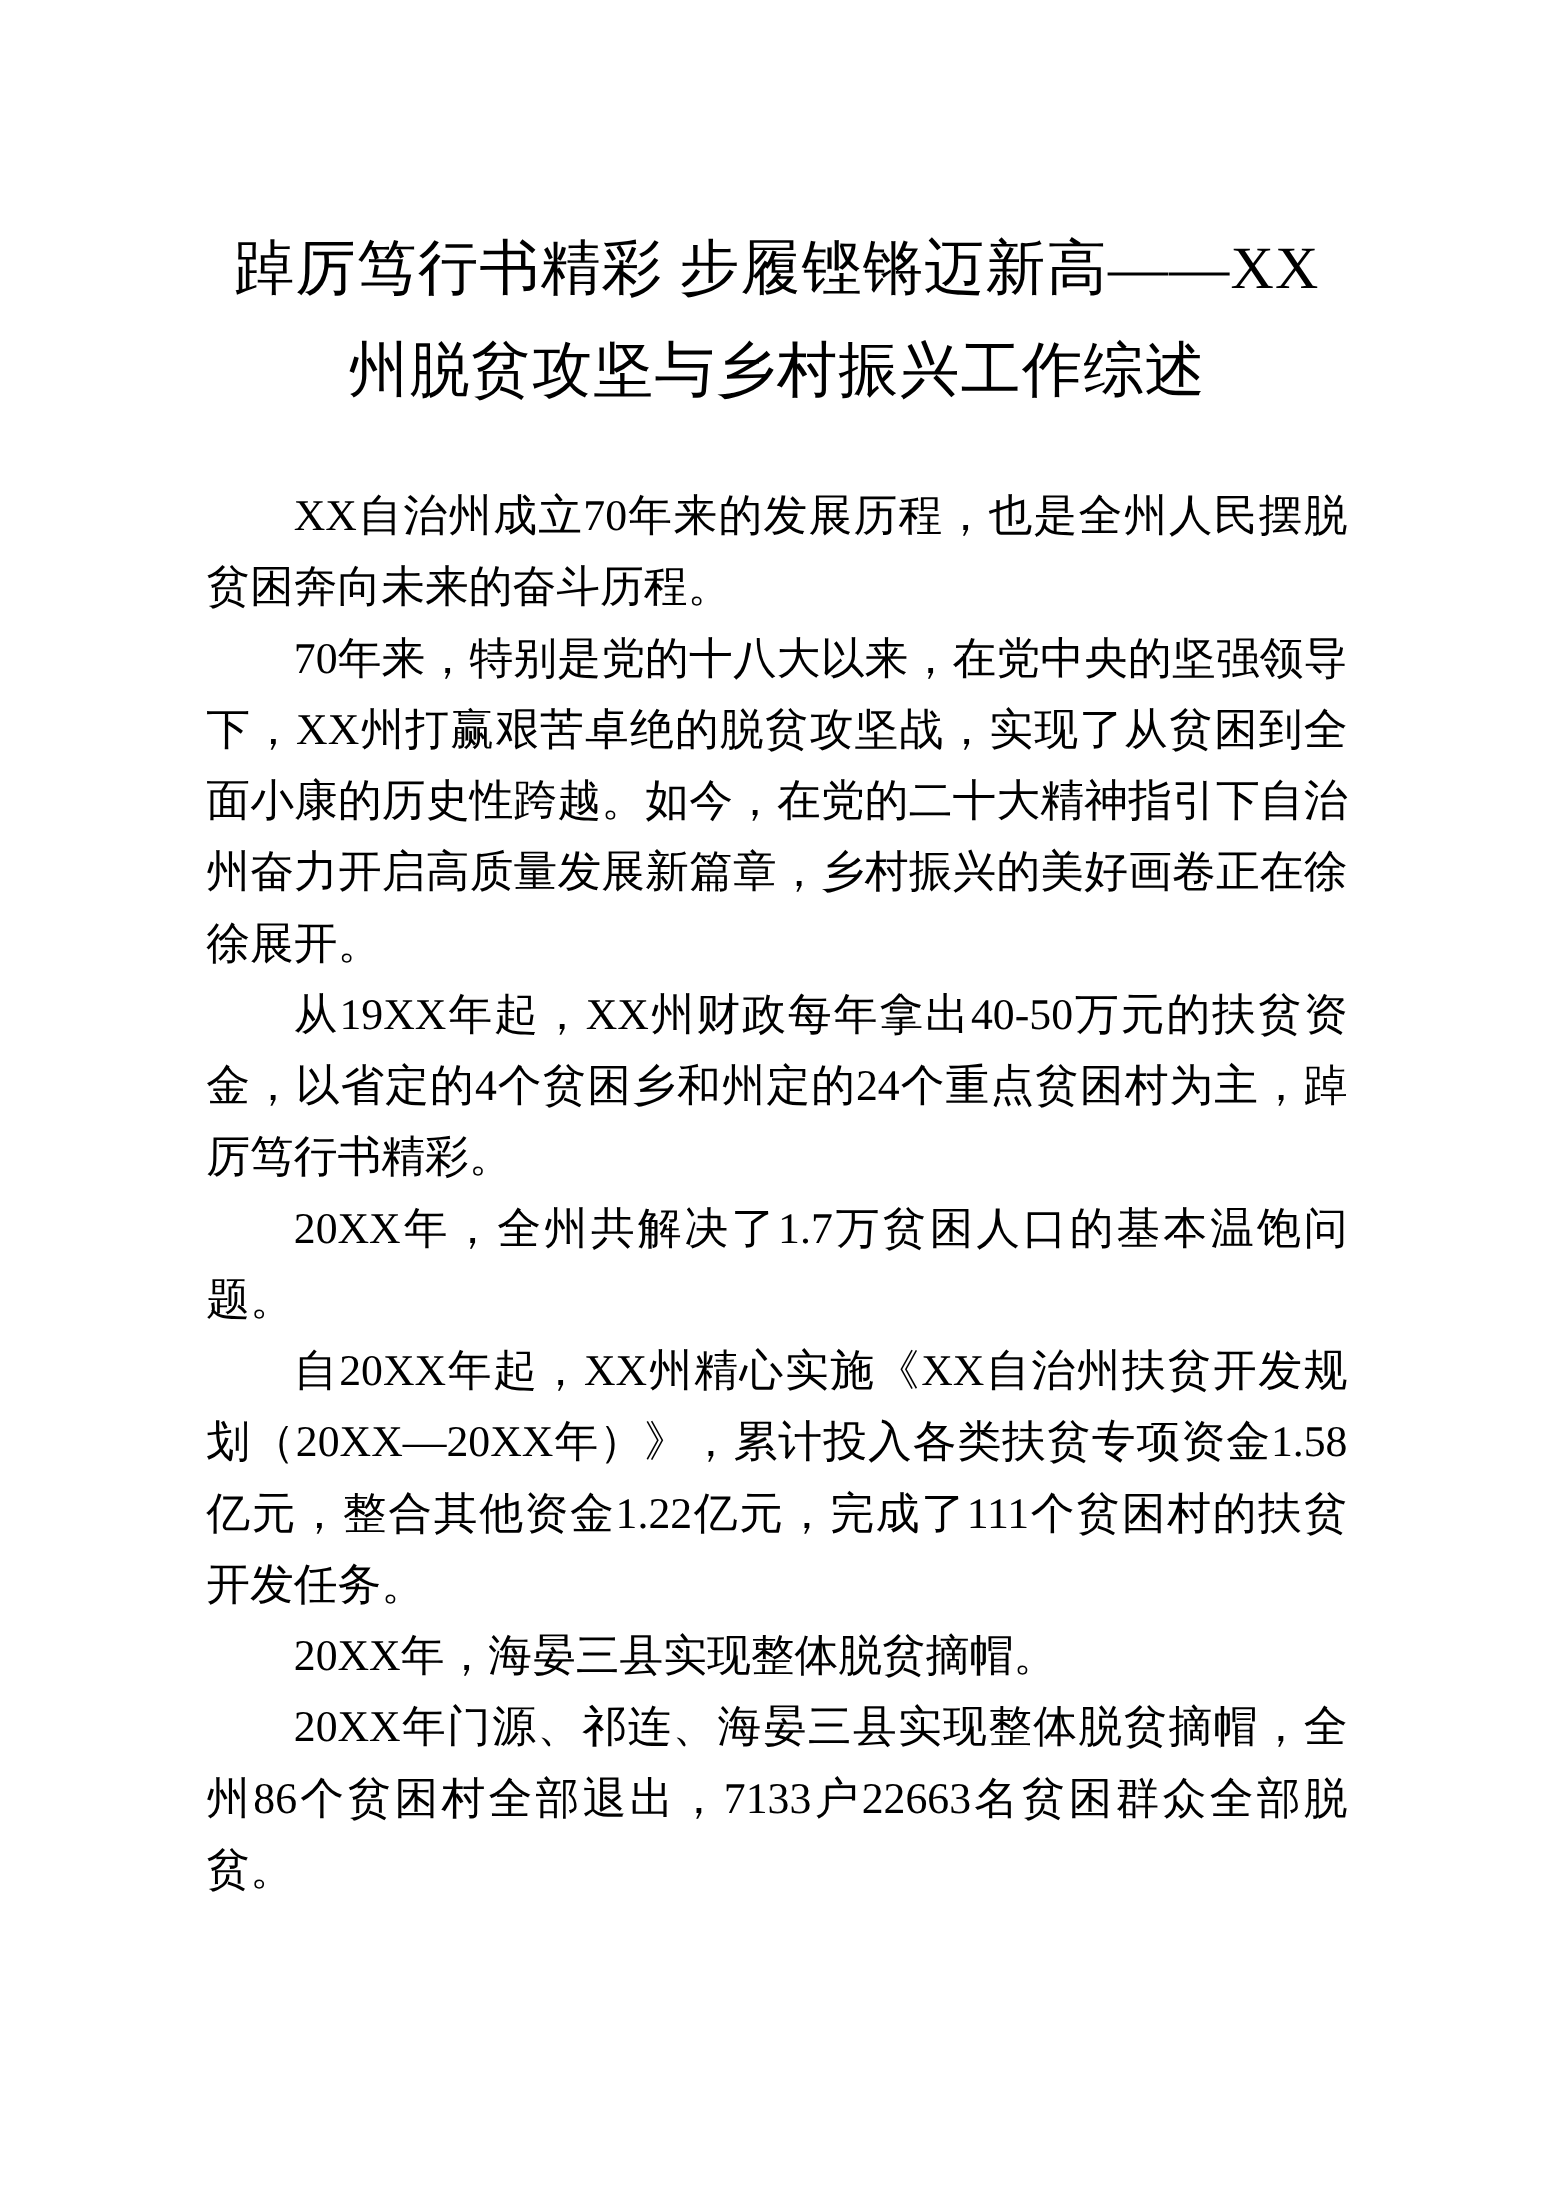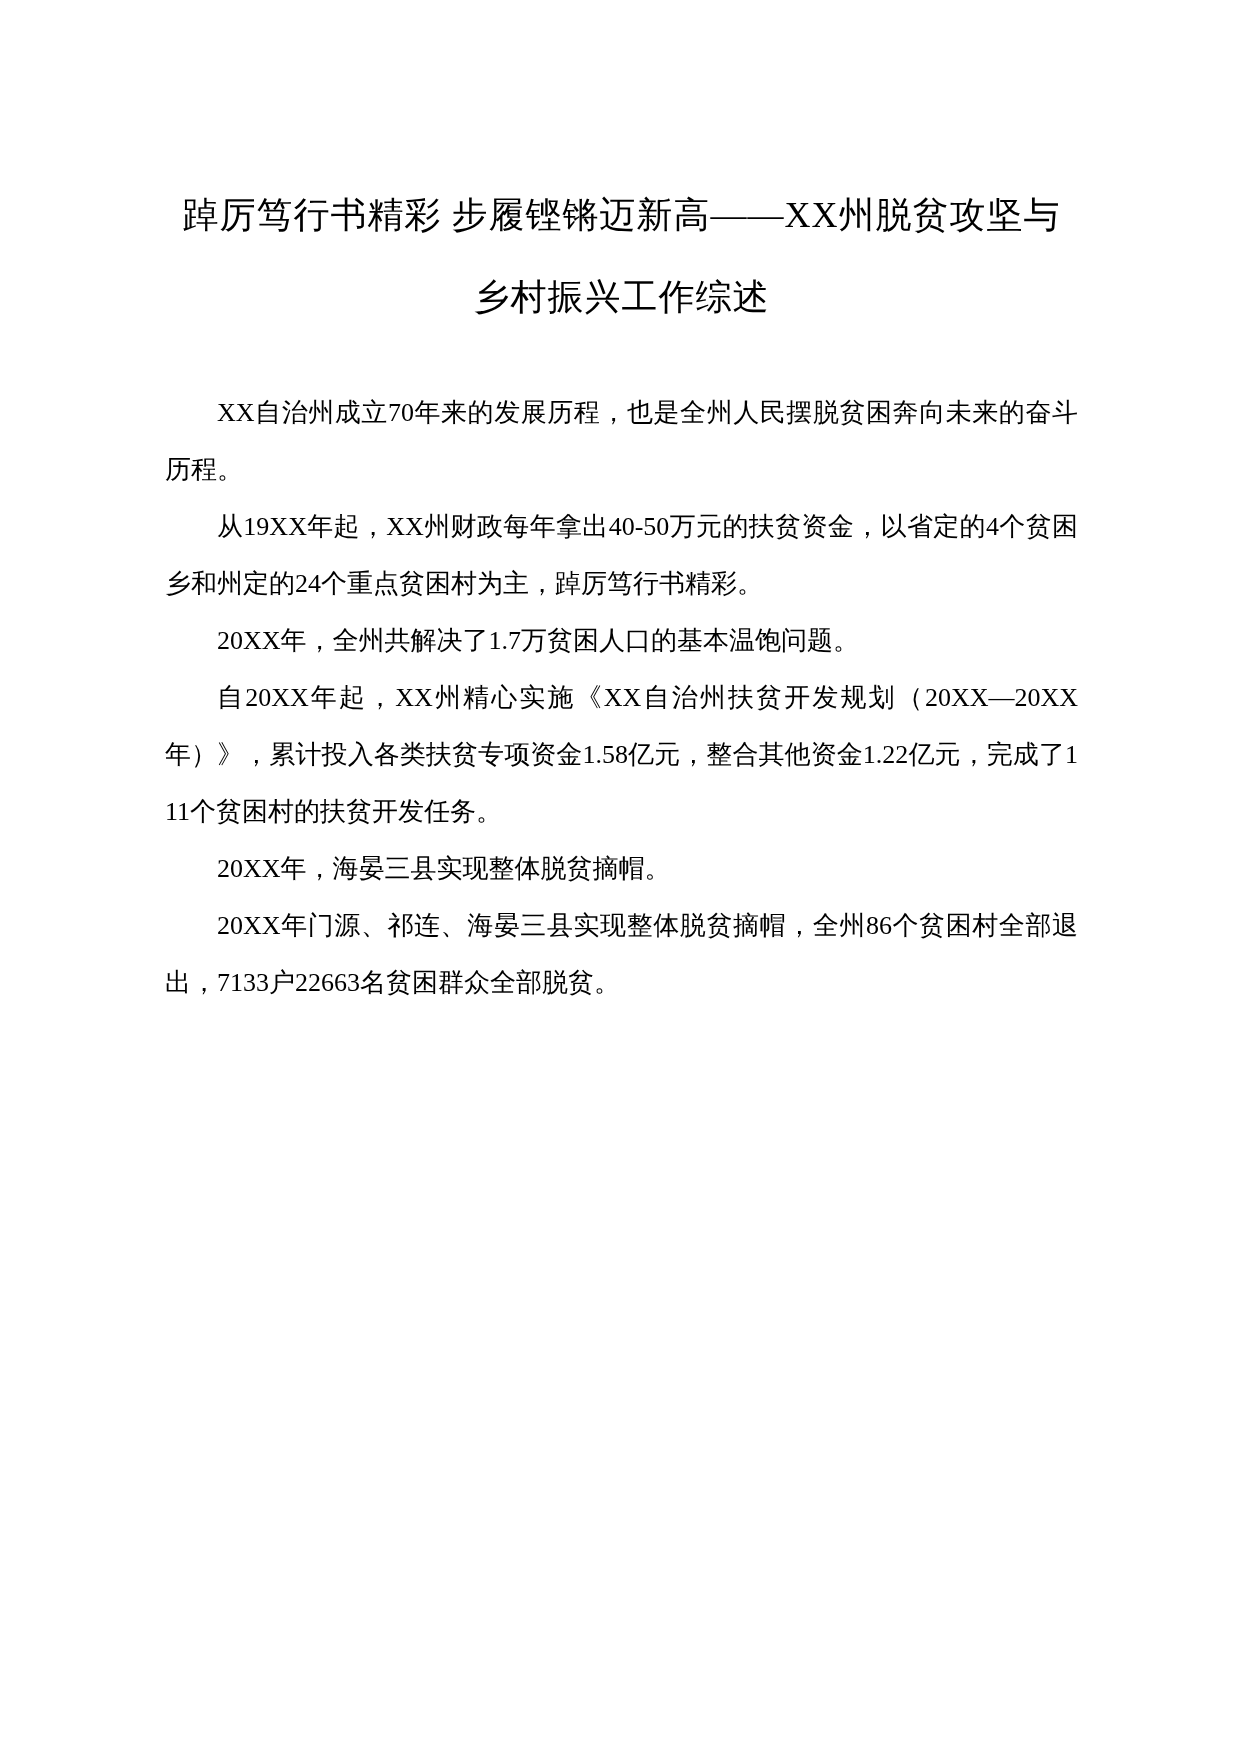--- a/index.html
+++ b/index.html
@@ -15,42 +15,43 @@
     overflow: hidden;
   }
   .page {
     box-sizing: border-box;
     width: 1240px;
     height: 1754px;
     background: #ffffff;
     padding: 150px 162px 60px 165px;
   }
   .doc-title {
-    font-size: 36px;
+    font-size: 48px;
     font-weight: 500;
     text-align: center;
     line-height: 82px;
     margin: 24px 0 46px 0;
     letter-spacing: 1px;
   }
   .doc-body p {
-    font-size: 26px;
+    font-size: 35px;
     line-height: 57px;
     text-align: justify;
     text-indent: 2em;
     margin: 0;
     word-break: break-all;
   }
 </style>
 </head>
 <body>
 
 <div class="page">
   <h1 class="doc-title">踔厉笃行书精彩 步履铿锵迈新高——XX州脱贫攻坚与乡村振兴工作综述</h1>
   <div class="doc-body">
     <p>XX自治州成立70年来的发展历程，也是全州人民摆脱贫困奔向未来的奋斗历程。</p>
+    <p>70年来，特别是党的十八大以来，在党中央的坚强领导下，XX州打赢艰苦卓绝的脱贫攻坚战，实现了从贫困到全面小康的历史性跨越。如今，在党的二十大精神指引下自治州奋力开启高质量发展新篇章，乡村振兴的美好画卷正在徐徐展开。</p>
     <p>从19XX年起，XX州财政每年拿出40-50万元的扶贫资金，以省定的4个贫困乡和州定的24个重点贫困村为主，踔厉笃行书精彩。</p>
     <p>20XX年，全州共解决了1.7万贫困人口的基本温饱问题。</p>
     <p>自20XX年起，XX州精心实施《XX自治州扶贫开发规划（20XX—20XX年）》，累计投入各类扶贫专项资金1.58亿元，整合其他资金1.22亿元，完成了111个贫困村的扶贫开发任务。</p>
     <p>20XX年，海晏三县实现整体脱贫摘帽。</p>
     <p>20XX年门源、祁连、海晏三县实现整体脱贫摘帽，全州86个贫困村全部退出，7133户22663名贫困群众全部脱贫。</p>
   </div>
 </div>
 
 </body></html>

